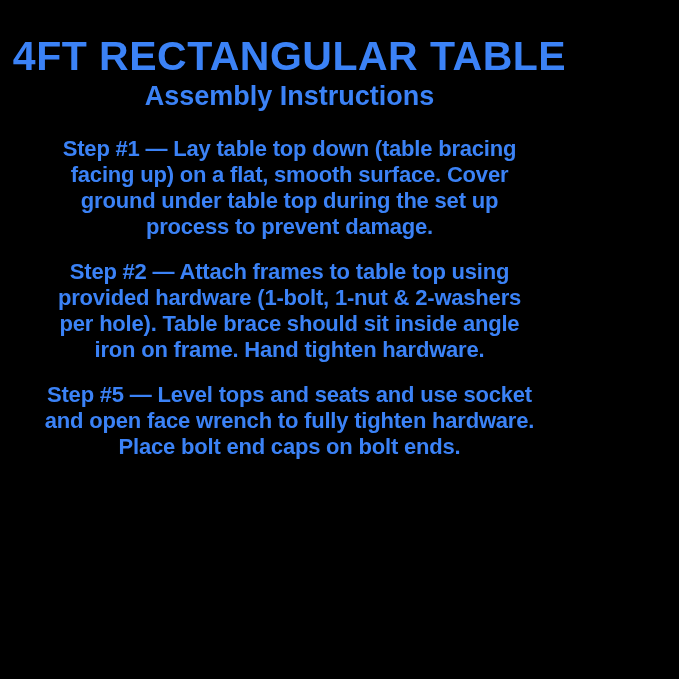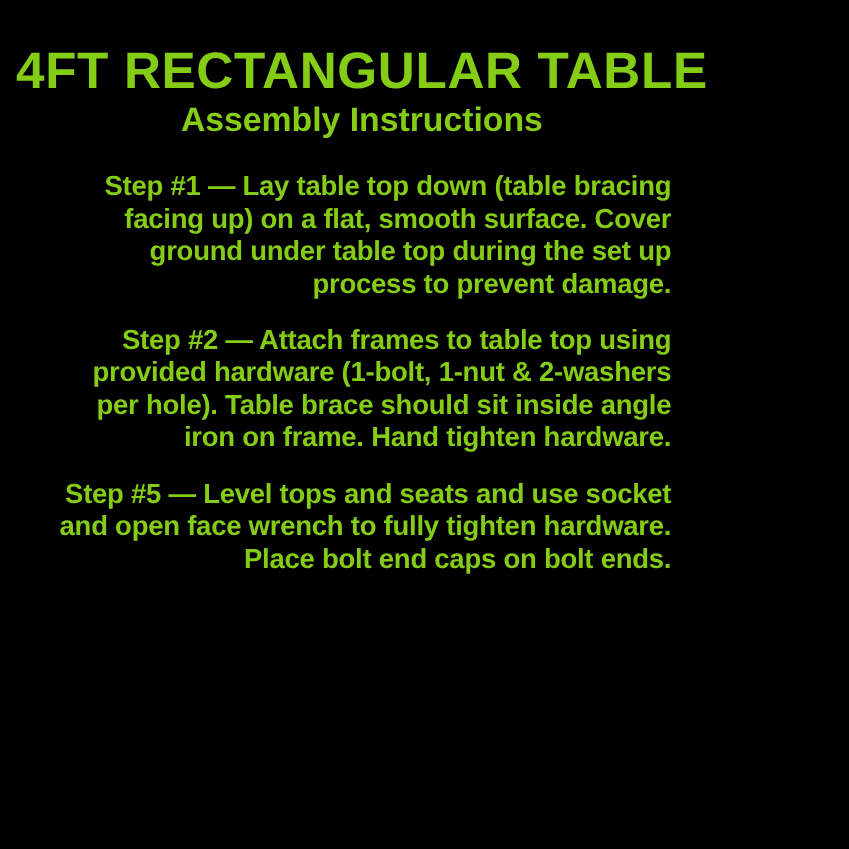--- a/index.html
+++ b/index.html
@@ -5,21 +5,21 @@
   html, body {
     margin: 0;
     padding: 0;
     background: #000000;
   }
   .page {
     position: relative;
     width: 579px;
     height: 679px;
     background: #000000;
-    color: #84cc16;
+    color: #3b82f6;
     font-family: "Liberation Sans", sans-serif;
     font-weight: bold;
     overflow: hidden;
     box-sizing: border-box;
   }
   .header {
     text-align: center;
     padding-top: 34px;
   }
   .title {
@@ -37,21 +37,21 @@
   }
   .steps {
     padding: 24px 42px 0 42px;
   }
   .step {
     margin: 0 0 19px 0;
     font-size: 22px;
     line-height: 26px;
     letter-spacing: -0.2px;
     font-weight: bold;
-    text-align: right;
+    text-align: center;
   }
 </style>
 </head>
 <body>
 
 <div class="page">
   <div class="header">
     <h1 class="title">4FT RECTANGULAR TABLE</h1>
     <h2 class="subtitle">Assembly Instructions</h2>
   </div>

